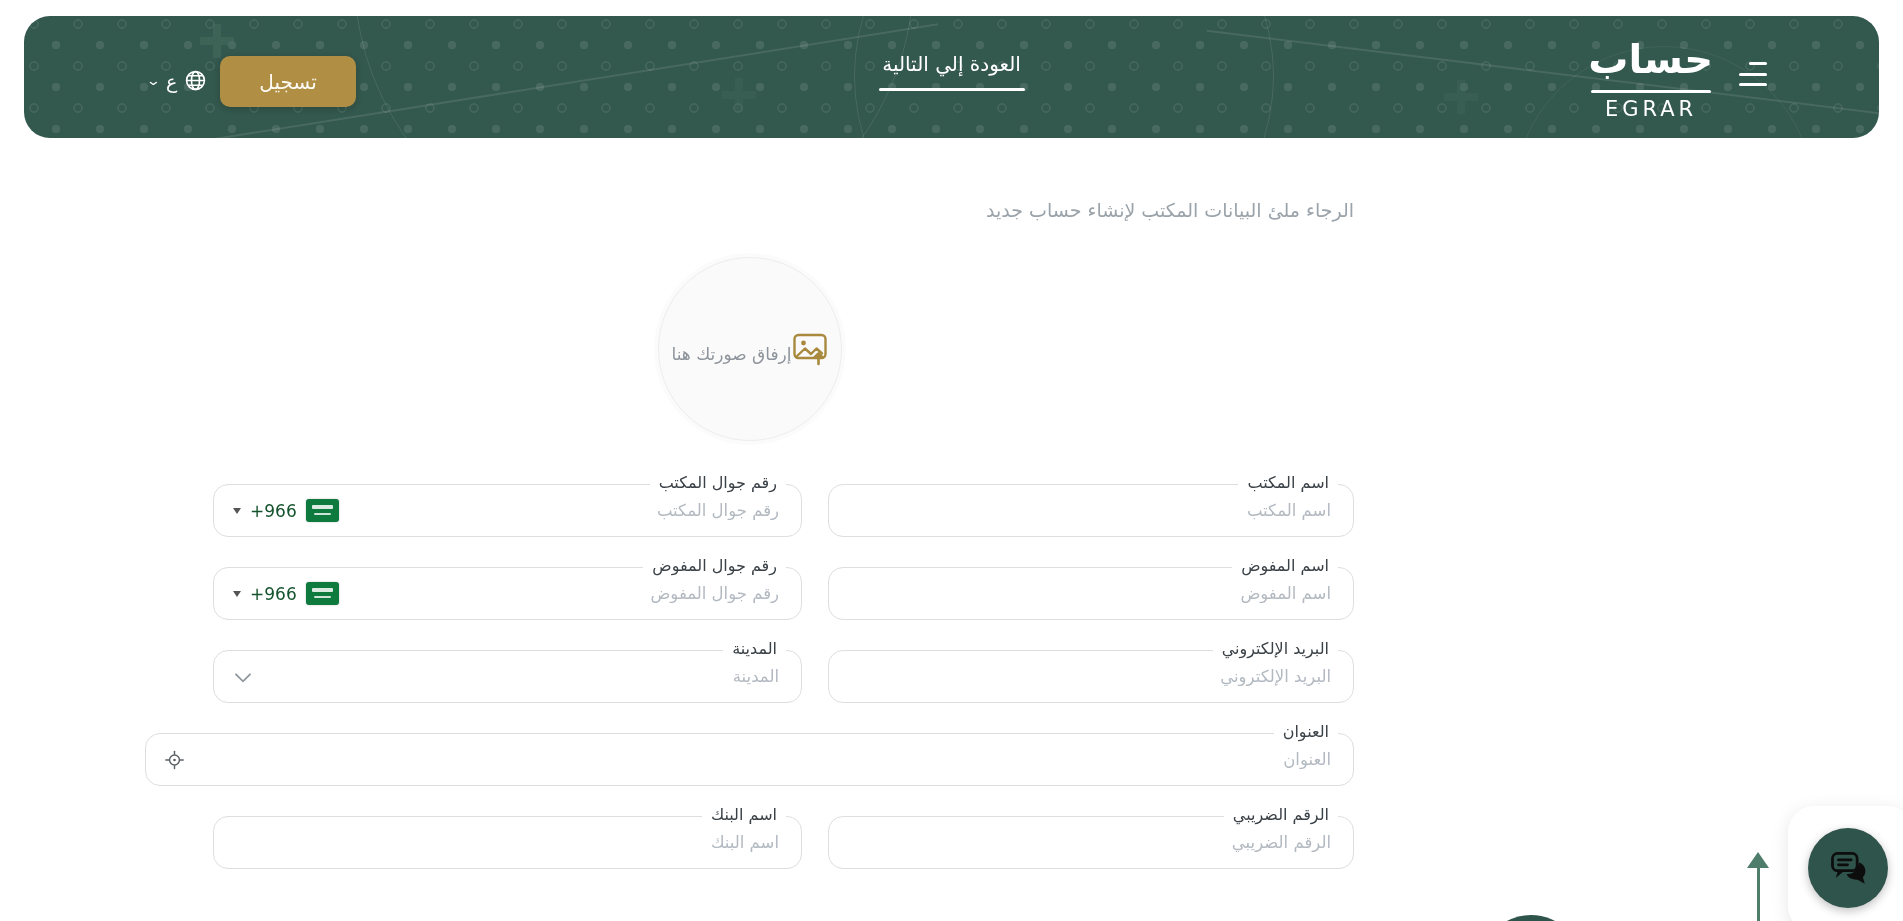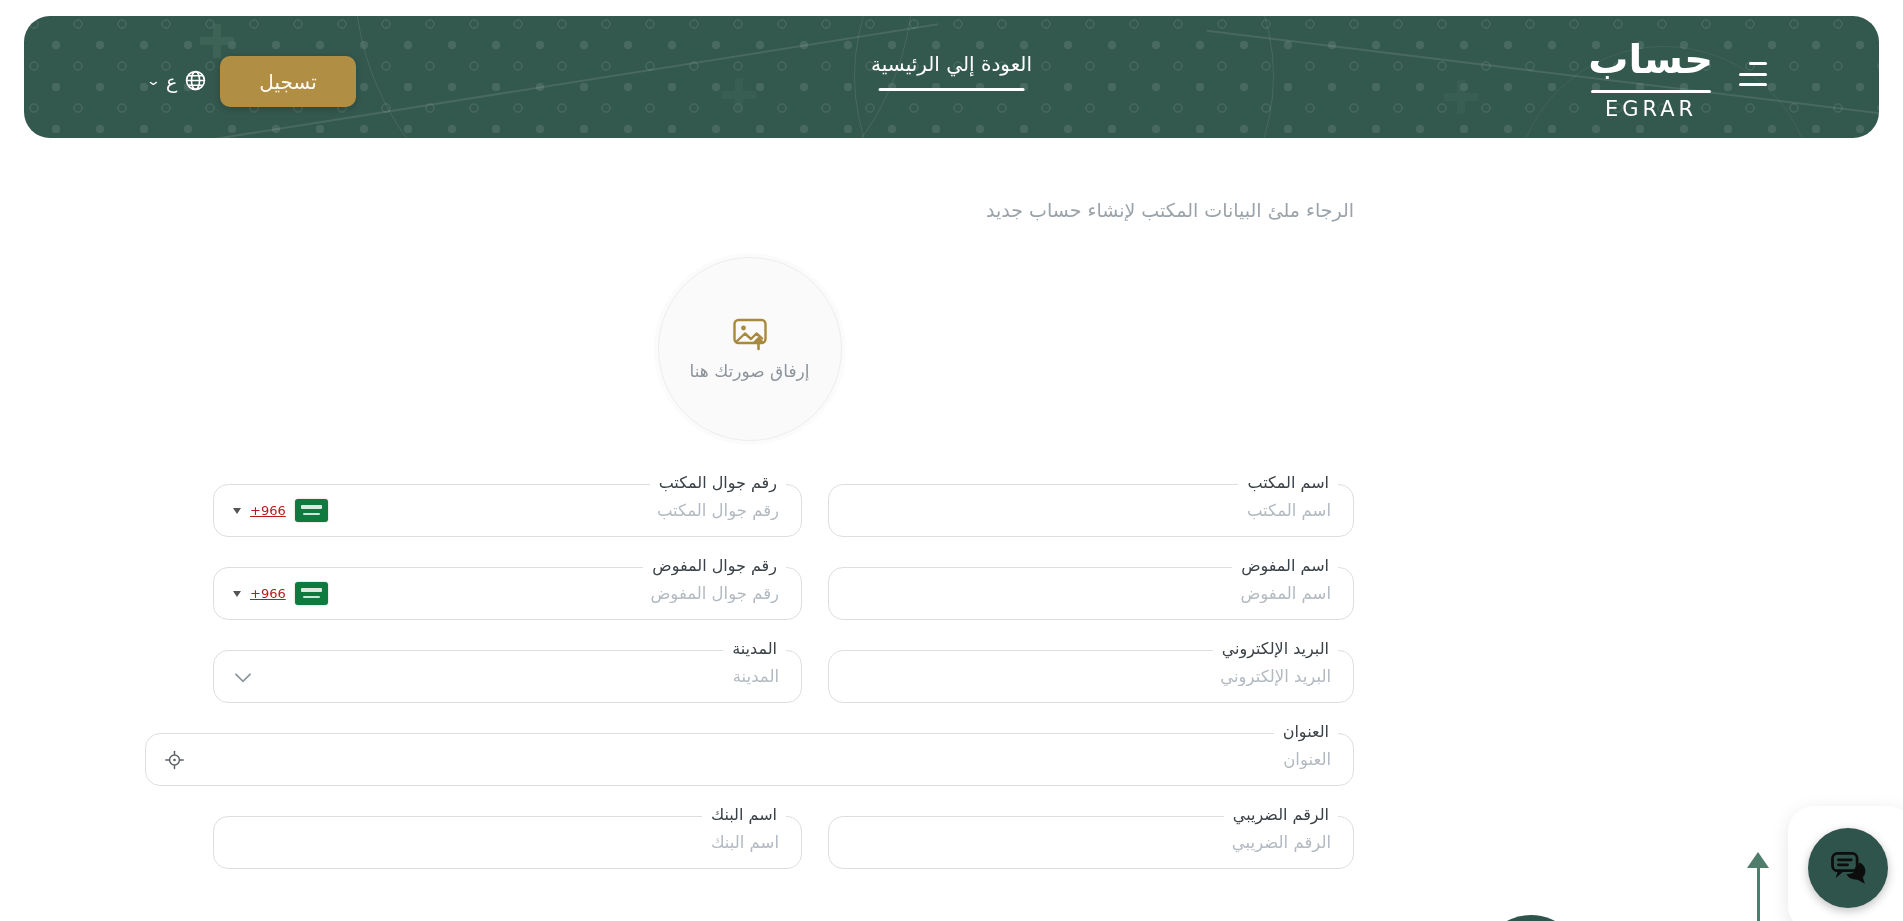--- a/index.html
+++ b/index.html
@@ -57,21 +57,21 @@
     color:#fff; cursor:pointer; direction:ltr; }
   .lang .chev { font-size:13px; transform:scaleX(1.4); }
   .lang .code { font-size:19px; }
 
   
   .content { position:absolute; left:145px; top:184px; width:1209px; }
   .page-title { font-size:27px; color:#3F4449; font-weight:500; text-align:right; }
   .page-sub { margin-top:15px; font-size:19px; color:#9BA3AA; text-align:right; }
 
   .upload-circle { width:184px; height:184px; border-radius:50%; background:#FAFAFA;
-    border:1px solid #EDEDED; margin:36px auto 0 auto; display:flex; flex-direction:column;
+    border:1px solid #EDEDED; margin:36px auto 0 auto; display:flex; flex-direction:row;
     align-items:center; justify-content:center; text-align:center; cursor:pointer;
     box-shadow:0 0 0 4px rgba(0,0,0,0.015); }
   .upload-title { color:#8D949B; font-size:17px; margin-top:10px; }
   .upload-formats { color:#9AA1A8; font-size:11.5px; margin-top:8px; width:152px;
     word-break:break-all; line-height:1.45; direction:ltr; }
 
   .form { margin-top:43px; }
   .row { display:flex; gap:26px; margin-bottom:30px; }
   .col-r { width:526px; }
   .col-l { width:589px; }
@@ -88,21 +88,21 @@
   .field .selectbox { display:flex; align-items:center; color:#B2B9C0; cursor:pointer; }
 
   .adorn { position:absolute; left:20px; top:0; height:53px; display:flex; align-items:center;
     gap:9px; direction:rtl; }
   .flag { width:33px; height:23px; background:#0E7A3E; border-radius:3px; position:relative;
     box-shadow:0 0 2px rgba(0,0,0,.25); }
   .flag::before { content:""; position:absolute; left:6px; right:6px; top:6px; height:4px;
     background:rgba(255,255,255,.85); border-radius:1px; filter:blur(.4px); }
   .flag::after { content:""; position:absolute; left:8px; right:8px; top:14px; height:2px;
     background:rgba(255,255,255,.8); border-radius:1px; }
-  .dial { color:#b91c1c; font-size:13px; direction:ltr;text-decoration:underline; }
+  .dial { color:#14532d; font-size:17px; direction:ltr; }
   .tri { width:0; height:0; border-left:4.5px solid transparent; border-right:4.5px solid transparent;
     border-top:6px solid #555; }
   .phone-input { padding-left:150px !important; }
 
   .chev-down { position:absolute; left:22px; top:50%; transform:translateY(-42%); }
   .gps { position:absolute; left:20px; top:50%; transform:translateY(-50%); }
 
   
   .chat-card { position:absolute; left:1788px; top:806px; width:126px; height:126px;
     background:#fff; border-radius:26px; box-shadow:0 4px 18px rgba(0,0,0,0.10); }
@@ -138,21 +138,21 @@
         <span></span>
     </div>
 
     <div class="logo">
       <div class="ar">حساب</div>
       <div class="rule"></div>
       <div class="en">EGRAR</div>
     </div>
 
     <div class="nav-home">
-      <span>العودة إلي الرئيسية</span>
+      <span>العودة إلي التالية</span>
       <div class="underline"></div>
     </div>
 
     <button class="register-btn">تسجيل</button>
 
     <div class="lang">
       <span class="chev">⌄</span>
       <span class="code">ع</span>
       <svg width="23" height="23" viewBox="0 0 24 24" fill="none" stroke="#fff" stroke-width="1.7">
         <circle cx="12" cy="12" r="9.3"></circle>

